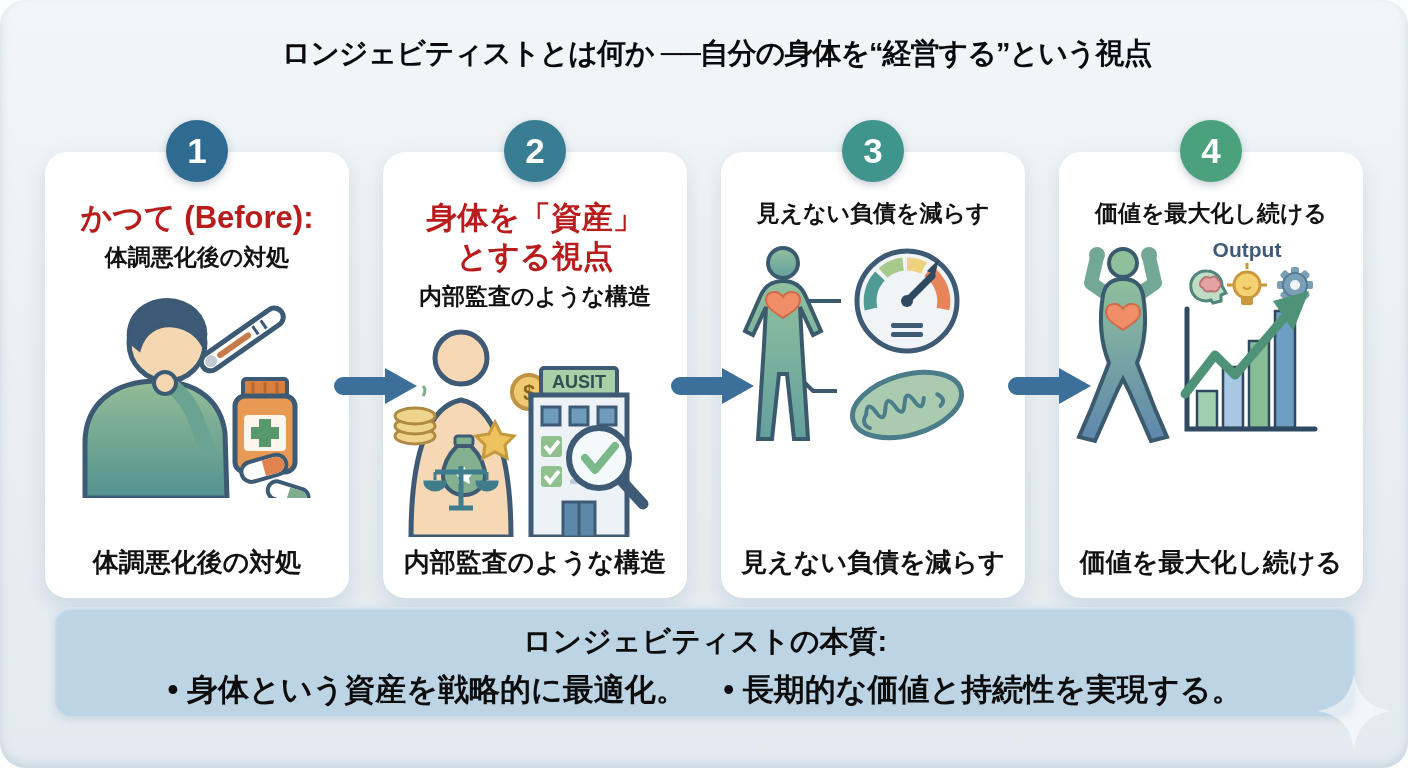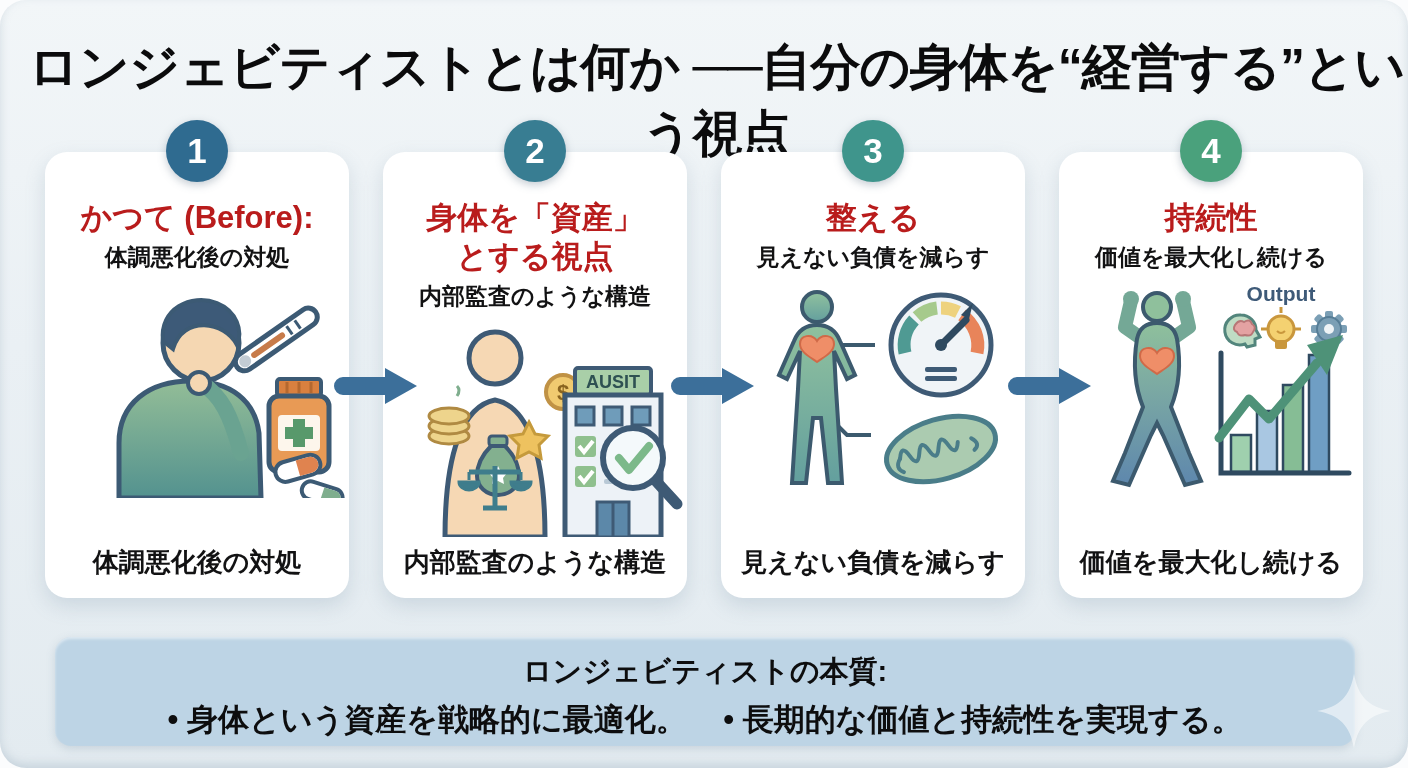--- a/index.html
+++ b/index.html
@@ -2,35 +2,35 @@
 <html><head>
 <meta charset="utf-8">
 <style>
   * { margin:0; padding:0; box-sizing:border-box; }
   html,body { width:1408px; height:768px; overflow:hidden; background:#fbfcfd;
     font-family:"Liberation Sans","DejaVu Sans",sans-serif; }
   .frame { position:absolute; inset:0; border-radius:26px;
     background:linear-gradient(180deg,#f2f6f8 0%,#eaf0f4 45%,#e3ebf0 100%);
     box-shadow:inset 0 -4px 10px rgba(150,170,185,.35); }
   .page-title { position:absolute; top:34px; left:0; right:0; text-align:center;
-    font-size:50px; font-weight:800; color:#0b0b0c; letter-spacing:-1px;padding-left:25px; }
+    font-size:29px; font-weight:800; color:#0b0b0c; letter-spacing:-1px;padding-left:25px; }
   .card { position:absolute; top:152px; width:304px; height:446px; background:#ffffff;
     border-radius:22px; box-shadow:0 8px 20px rgba(110,135,160,.22); text-align:center; }
   .card-1{left:45px} .card-2{left:383px} .card-3{left:721px} .card-4{left:1059px}
   .badge { position:absolute; top:-32px; left:50%; transform:translateX(-50%);
     width:62px; height:62px; border-radius:50%; color:#fff; font-size:35px; font-weight:800;
     display:flex; align-items:center; justify-content:center;
     box-shadow:0 3px 8px rgba(90,110,130,.35); }
   .card-title { margin-top:46px; font-size:31px; font-weight:800; line-height:1.26; color:#b91c1c; }
   .card-sub { margin-top:5px; font-size:23px; font-weight:800; color:#121213; }
-  .illus { margin-top:8px; height:218px; display:flex; align-items:center; justify-content:flex-end; }
+  .illus { margin-top:8px; height:218px; display:flex; align-items:center; justify-content:flex-start; }
   .caption { position:absolute; bottom:18px; left:0; right:0; font-size:26px; font-weight:800; color:#121213; }
   .arrow { position:absolute; top:362px; width:92px; height:48px; }
   .a1{left:334px} .a2{left:671px} .a3{left:1008px}
-  .banner { position:absolute; left:55px; top:637px; width:1300px; height:109px;
+  .banner { position:absolute; left:55px; top:607px; width:1300px; height:109px;
     border-radius:16px; text-align:center;
     box-shadow:0 3px 8px rgba(120,145,165,.25), inset 0 2px 3px rgba(255,255,255,.5); }
   .banner-heading { padding-top:15px; font-size:29px; font-weight:800; color:#0d0d0e; }
   .banner-points { margin-top:7px; font-size:31px; font-weight:700; color:#0d0d0e; }
   .banner-points .pt { display:inline-block; margin:0 14px; }
   .sparkle { position:absolute; left:1317px; top:674px; width:74px; height:74px; opacity:.55; }
   svg text { font-family:"Liberation Sans","DejaVu Sans",sans-serif; }
 </style>
 </head>
 <body>
@@ -154,21 +154,20 @@
           <path d="M202,136 l10,12 l20,-24" fill="none" stroke="#7cb98a" stroke-width="8" stroke-linecap="round" stroke-linejoin="round"></path>
         </g>
       </svg>
     </div>
     <div class="caption">内部監査のような構造</div>
   </div>
 
   <div class="card card-3">
     <div class="badge" style="background: rgb(63, 149, 140);">3</div>
     <div class="card-title">
-      <div>整える</div>
     </div>
     <div class="card-sub">見えない負債を減らす</div>
     <div class="illus">
       <svg width="270" height="215" viewBox="0 0 270 215">
         <defs>
           <linearGradient id="g3" x1="0" y1="0" x2="0" y2="1">
             <stop offset="0" stop-color="#90c19e"></stop>
               <stop offset="1" stop-color="#639f9e"></stop>
           </linearGradient>
         </defs>
@@ -197,21 +196,20 @@
           <path d="M-42,-2 q-8,8 0,14 M32,-2 q8,8 0,12" fill="none" stroke="#4a7d89" stroke-width="4" stroke-linecap="round"></path>
         </g>
       </svg>
     </div>
     <div class="caption">見えない負債を減らす</div>
   </div>
 
   <div class="card card-4">
     <div class="badge" style="background: rgb(74, 161, 124);">4</div>
     <div class="card-title">
-      <div>持続性</div>
     </div>
     <div class="card-sub">価値を最大化し続ける</div>
     <div class="illus">
       <svg width="270" height="215" viewBox="0 0 270 215">
         <defs>
           <linearGradient id="g4" x1="0" y1="0" x2="0" y2="1">
             <stop offset="0" stop-color="#8fc09c"></stop>
               <stop offset="1" stop-color="#5e87ad"></stop>
           </linearGradient>
         </defs>

